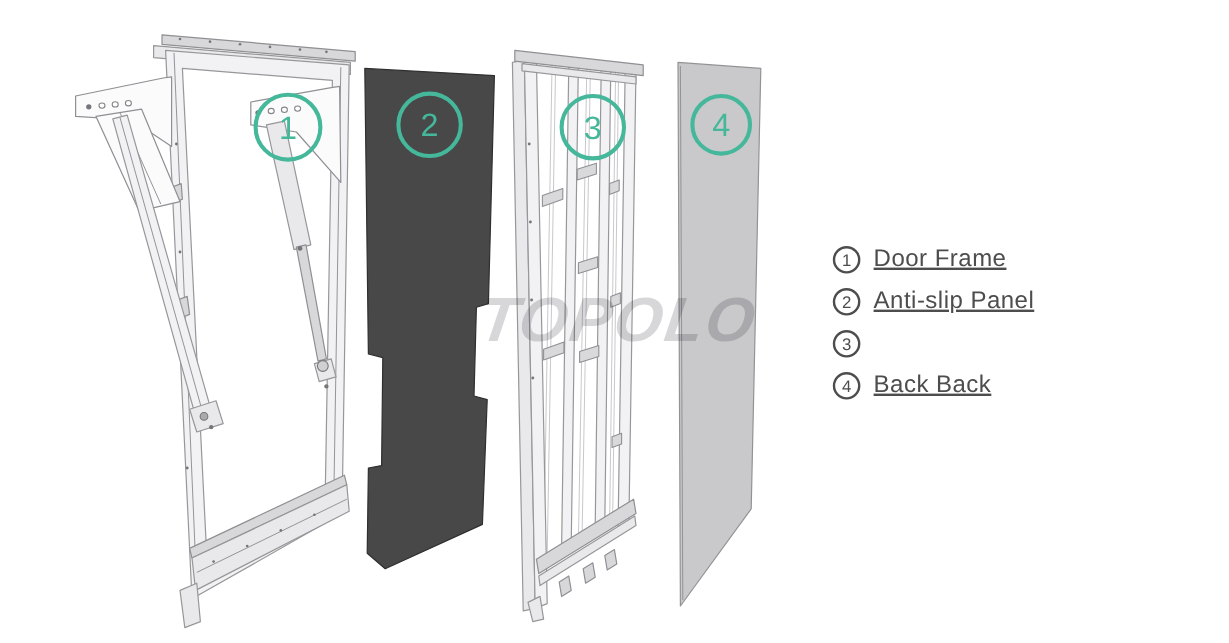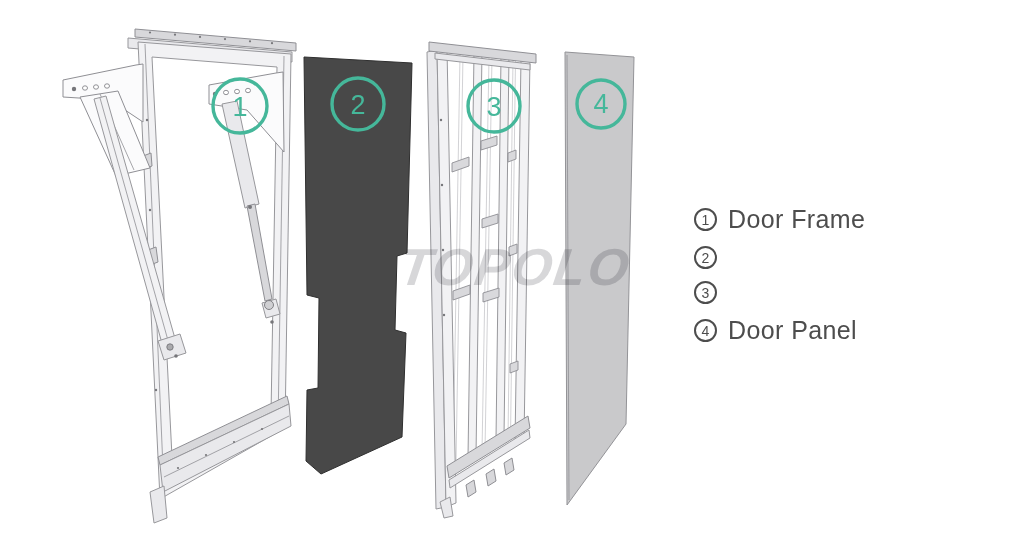--- a/index.html
+++ b/index.html
@@ -33,21 +33,21 @@
   .legend{
     position:absolute;left:694px;top:205px;z-index:4;
     display:flex;flex-direction:column;gap:12px;
   }
   .legend-row{display:flex;align-items:center;gap:11px;}
   .lcircle{
     box-sizing:border-box;width:23px;height:23px;border:2px solid #4d4d4d;
     border-radius:50%;display:flex;align-items:center;justify-content:center;
     font-size:14px;color:#4d4d4d;flex:0 0 auto;
   }
-  .llabel{font-size:25px;color:#4d4d4d;letter-spacing:0.4px;white-space:nowrap;}
+  .llabel{font-size:20px;color:#4d4d4d;letter-spacing:0.4px;white-space:nowrap;text-decoration:underline;}
 </style>
 </head>
 <body>
 
 <div class="stage">
 
   <svg width="1024" height="536" viewBox="0 0 1024 536">
 
     <g>
 
@@ -185,23 +185,24 @@
 
   <div class="watermark">TOPOLO</div>
 
   <div class="legend">
     <div class="legend-row">
       <span class="lcircle">1</span>
       <span class="llabel">Door Frame</span>
     </div>
     <div class="legend-row">
       <span class="lcircle">2</span>
+      <span class="llabel">Anti-slip Panel</span>
     </div>
     <div class="legend-row">
       <span class="lcircle">3</span>
     </div>
     <div class="legend-row">
       <span class="lcircle">4</span>
-      <span class="llabel">Door Panel</span>
+      <span class="llabel">Back Back</span>
     </div>
   </div>
 
 </div>
 
 </body></html>

